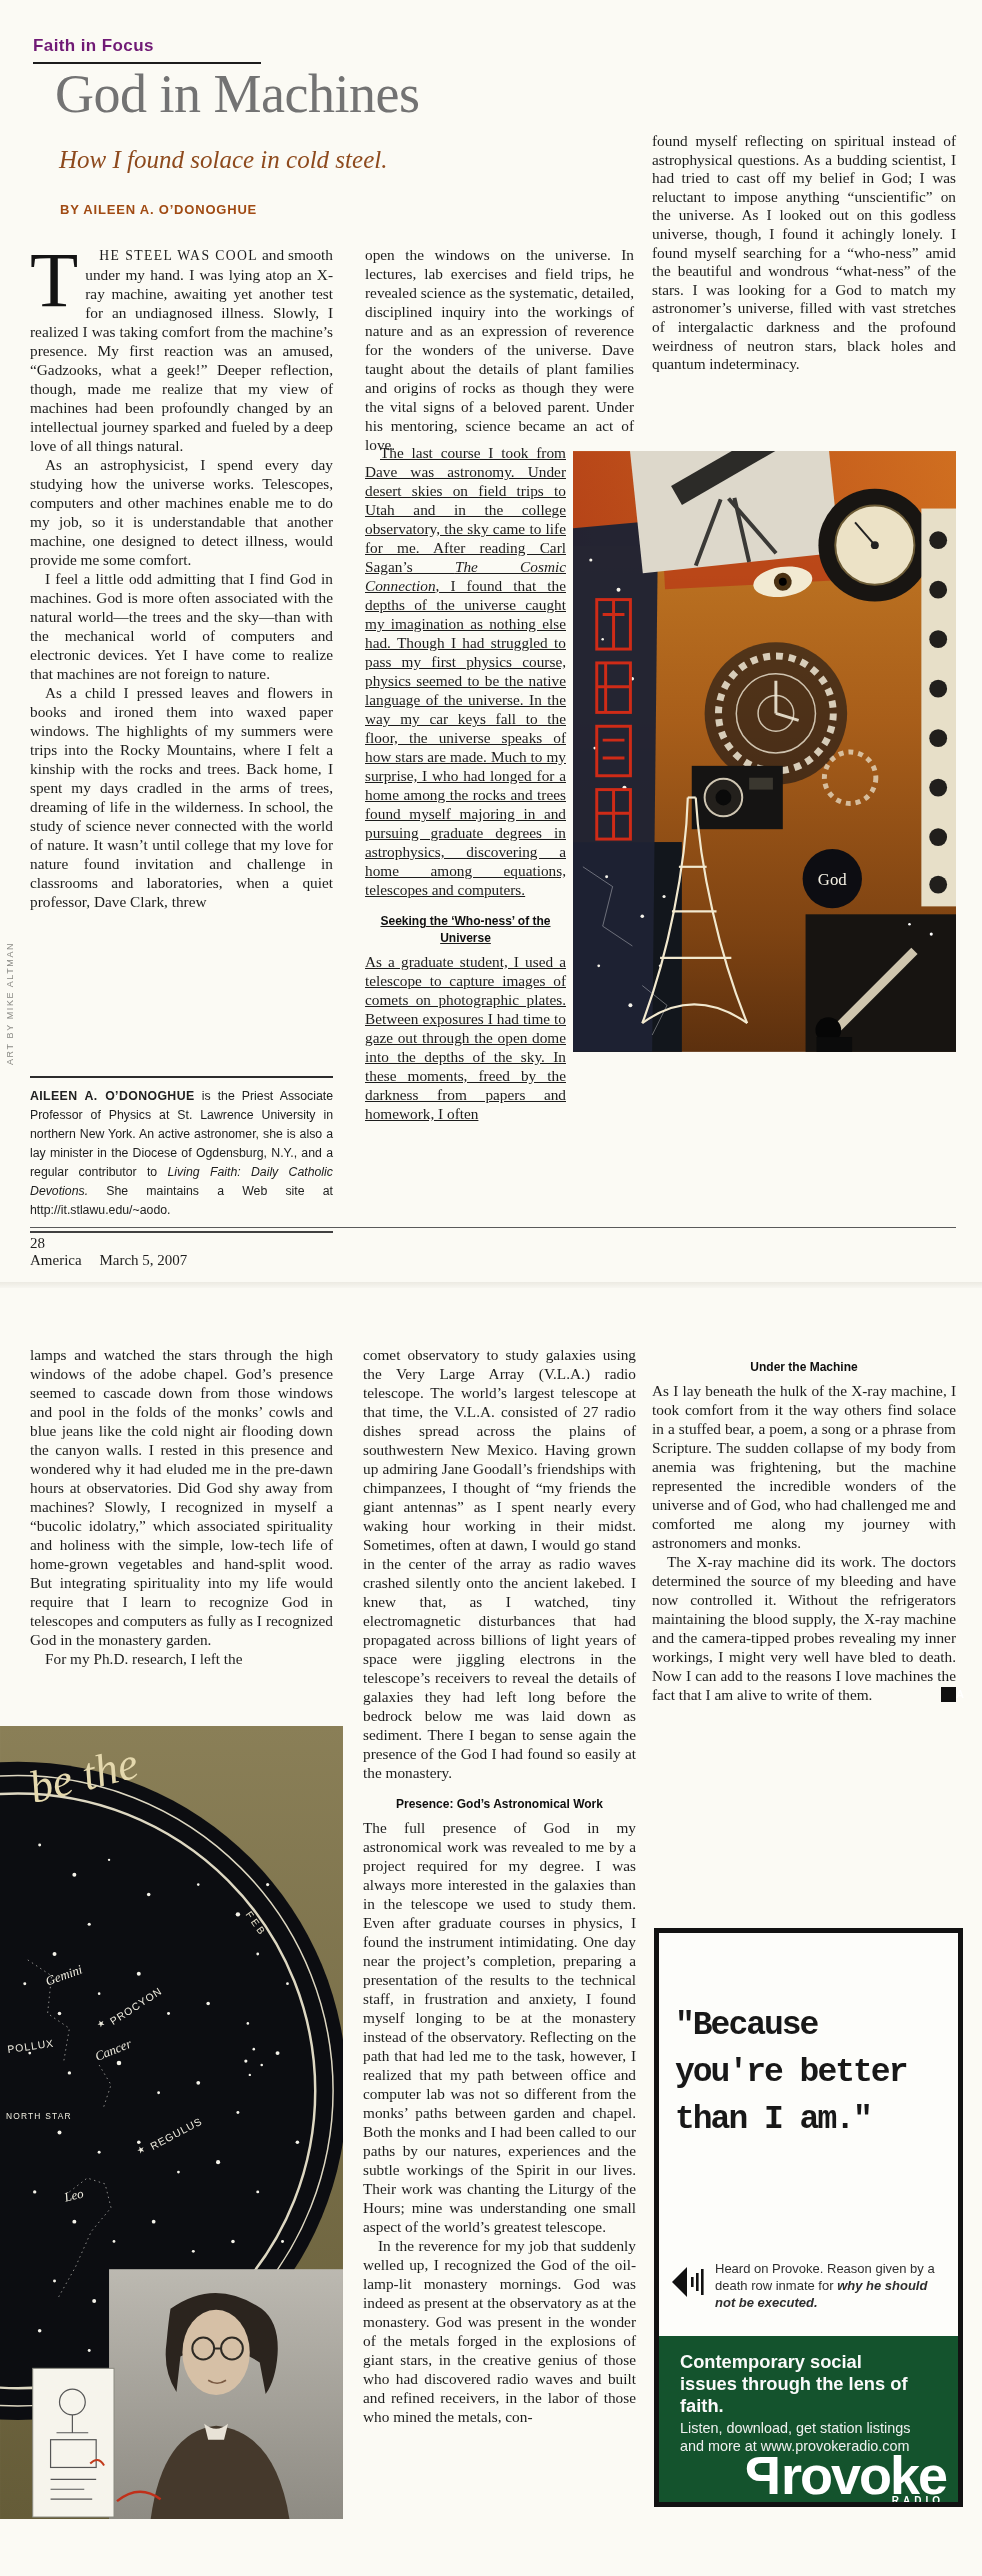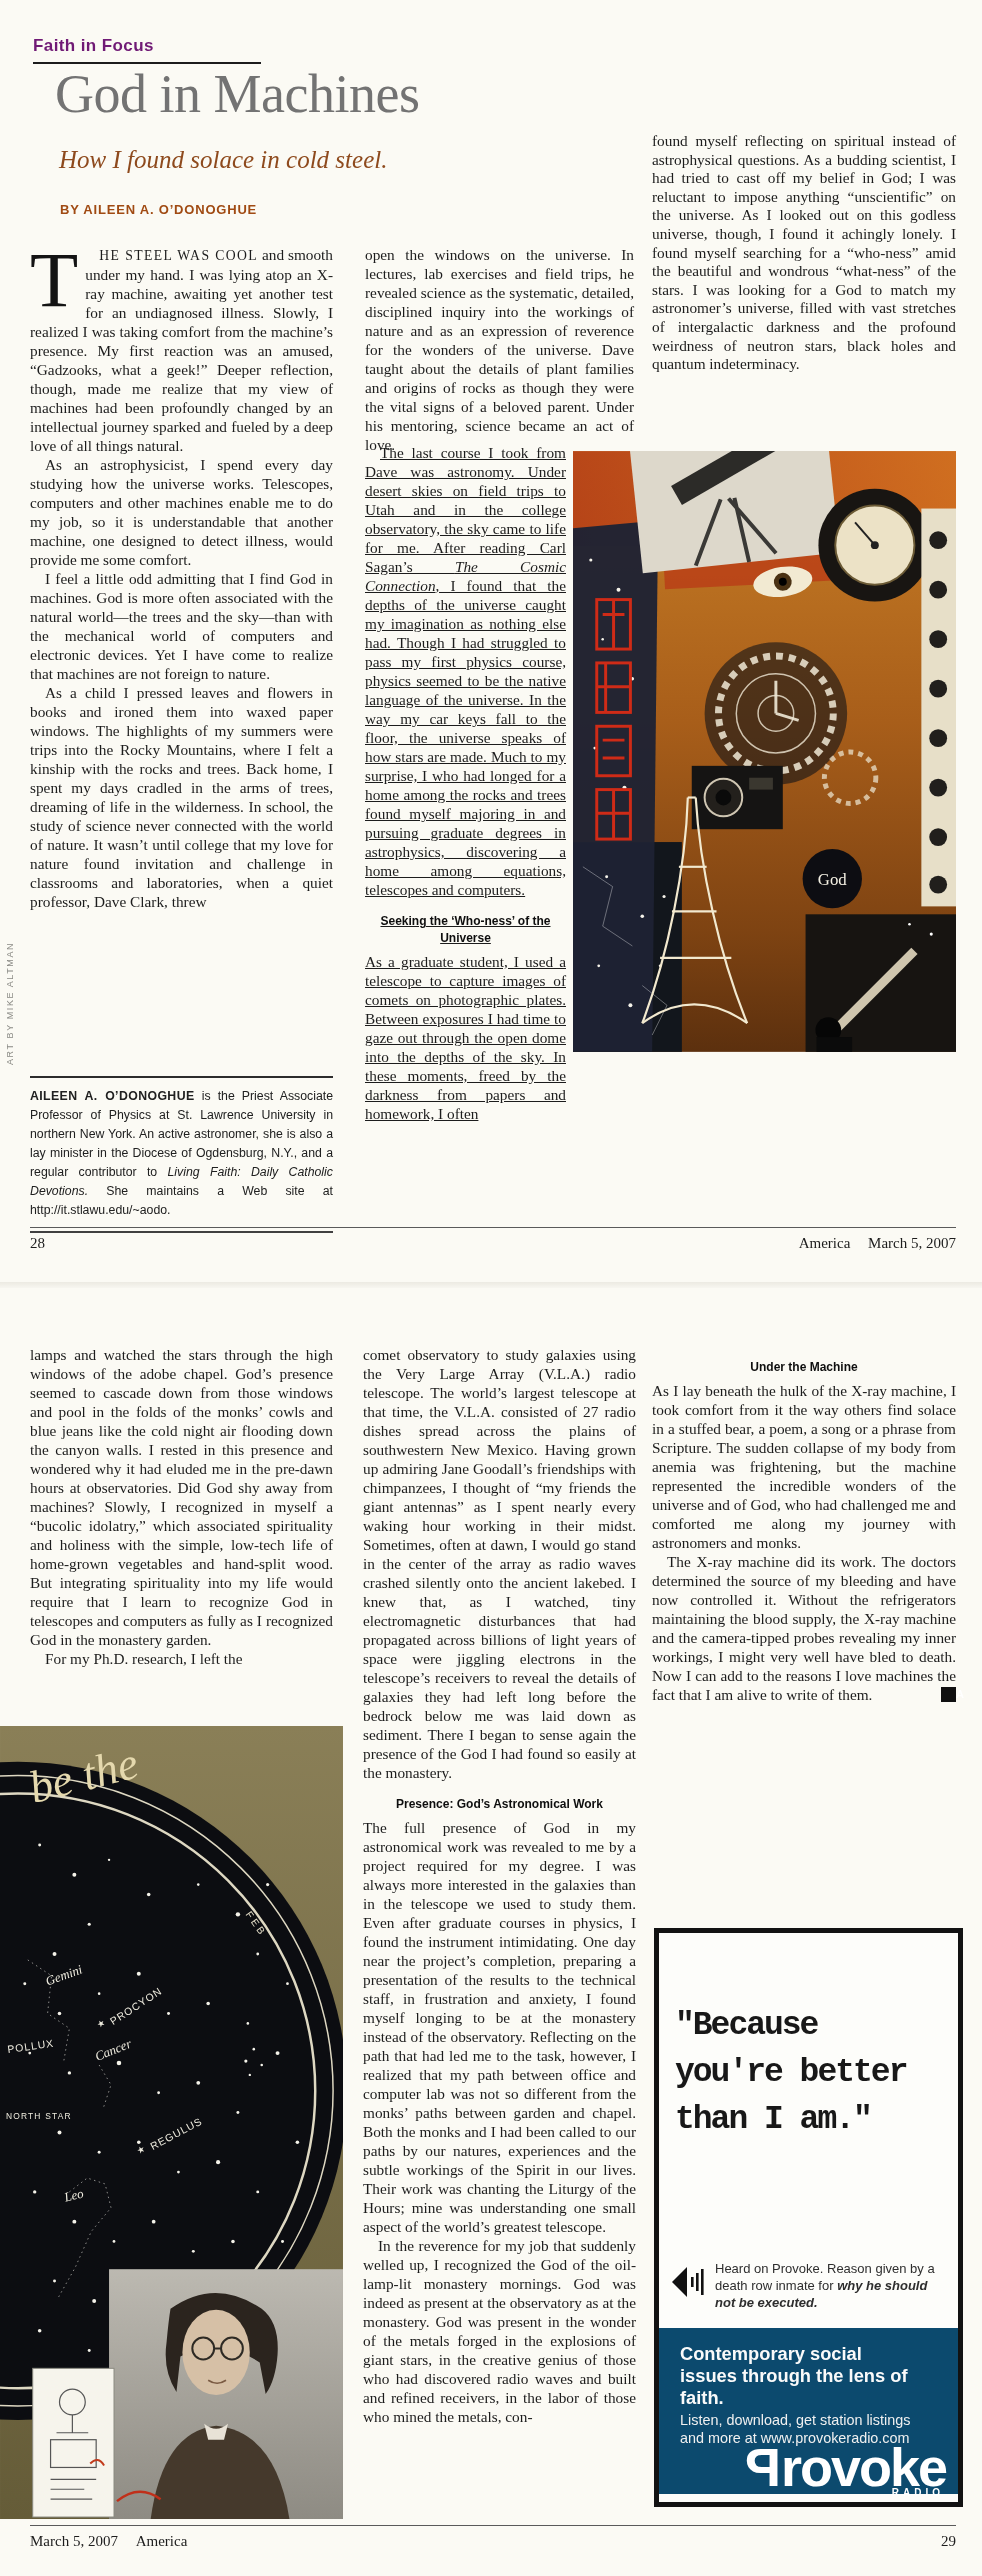--- a/index.html
+++ b/index.html
@@ -35,21 +35,21 @@
   .p2c1{left:30px; top:1345px;width:303px;}
   .p2c2{left:363px;top:1345px;width:273px;line-height:19px;}
   .p2c3{left:652px;top:1345px;width:304px;line-height:19px;}
 
   
   .bio{position:absolute;left:30px;top:1076px;width:303px;border-top:2px solid #2c2c2c;
        border-bottom:2px solid #404040;padding:9px 0 11px;font-family:"Liberation Sans",sans-serif;
        font-size:12.3px;line-height:19px;color:#202020;text-align:justify;}
   .bio-lead{font-weight:bold;letter-spacing:0.4px;}
   .footer{position:absolute;left:30px;width:926px;border-top:1px solid #5a5a5a;padding-top:7px;
-          display:flex;justify-content:space-between;font-size:15px;color:#1d1d1d;}
+          display:flex;justify-content:space-between;font-size:15px;color:#1d1d1d;flex-direction:column;}
   .f1{top:1227px;} .f2{top:2525px;}
   .fgroup span{margin-left:14px;}
   .fgroup span:first-child{margin-left:0;}
   .seam{position:absolute;left:0;top:1282px;width:983px;height:6px;
         background:linear-gradient(#eceae2,#f7f6f0);}
   .endmark{float:right;width:15px;height:15px;background:#101010;color:#fff;
            font-family:"Liberation Sans",sans-serif;font-weight:bold;font-size:11px;
            line-height:15px;text-align:center;margin-top:2px;}
 
   
@@ -59,21 +59,21 @@
   
   .ad{position:absolute;left:654px;top:1928px;width:299px;height:569px;border:5px solid #121212;
       background:#fdfdfa;overflow:hidden;z-index:3;}
   .ad-quote{position:absolute;left:16px;top:69px;font-family:"Liberation Mono",monospace;
       font-weight:bold;font-size:33px;line-height:47px;letter-spacing:-2px;color:#181818;
       white-space:nowrap;}
   .speaker{position:absolute;left:13px;top:333px;}
   .ad-caption{position:absolute;left:56px;top:327px;width:226px;font-family:"Liberation Sans",sans-serif;
       font-size:13px;line-height:17px;color:#2e2e2e;}
   .ad-caption i{font-weight:bold;}
-  .ad-black{position:absolute;left:0;bottom:8px;width:100%;height:166px;background:#0c4a6e;}
+  .ad-black{position:absolute;left:0;bottom:0;width:100%;height:166px;background:#14532d;}
   .ad-tagline{position:absolute;left:21px;top:15px;width:234px;font-family:"Liberation Sans",sans-serif;
       font-weight:bold;font-size:18.3px;line-height:22px;color:#fafafa;}
   .ad-cta{position:absolute;left:21px;top:83px;width:250px;font-family:"Liberation Sans",sans-serif;
       font-size:14.4px;line-height:18px;color:#f0f0f0;}
   .ad-logo{position:absolute;right:12px;bottom:2px;font-family:"Liberation Sans",sans-serif;
       font-weight:bold;font-size:54px;letter-spacing:-2px;color:#fff;line-height:50px;}
   .ad-logo .flip{display:inline-block;transform:scaleX(-1);}
   .ad-logo-sub{position:absolute;right:14px;bottom:-4px;font-family:"Liberation Sans",sans-serif;
       font-weight:bold;font-size:10px;letter-spacing:4px;color:#fff;}
 </style>
@@ -380,22 +380,15 @@
       <span>Heard on Provoke. Reason given by a death row inmate for </span><i>why he should not be executed.</i>
     </div>
     <div class="ad-black">
       <div class="ad-tagline">Contemporary social issues through the lens of faith.</div>
       <div class="ad-cta">Listen, download, get station listings and more at www.provokeradio.com</div>
       <div class="ad-logo"><span class="flip">P</span><span>rovoke</span></div>
       <div class="ad-logo-sub">RADIO</div>
     </div>
   </div>
 
-  <div class="footer f2">
-    <span class="fgroup">
-      <span>March 5, 2007</span>
-      <span>America</span>
-    </span>
-    <span>29</span>
-  </div>
 
 </div>
 
 
 </body></html>

